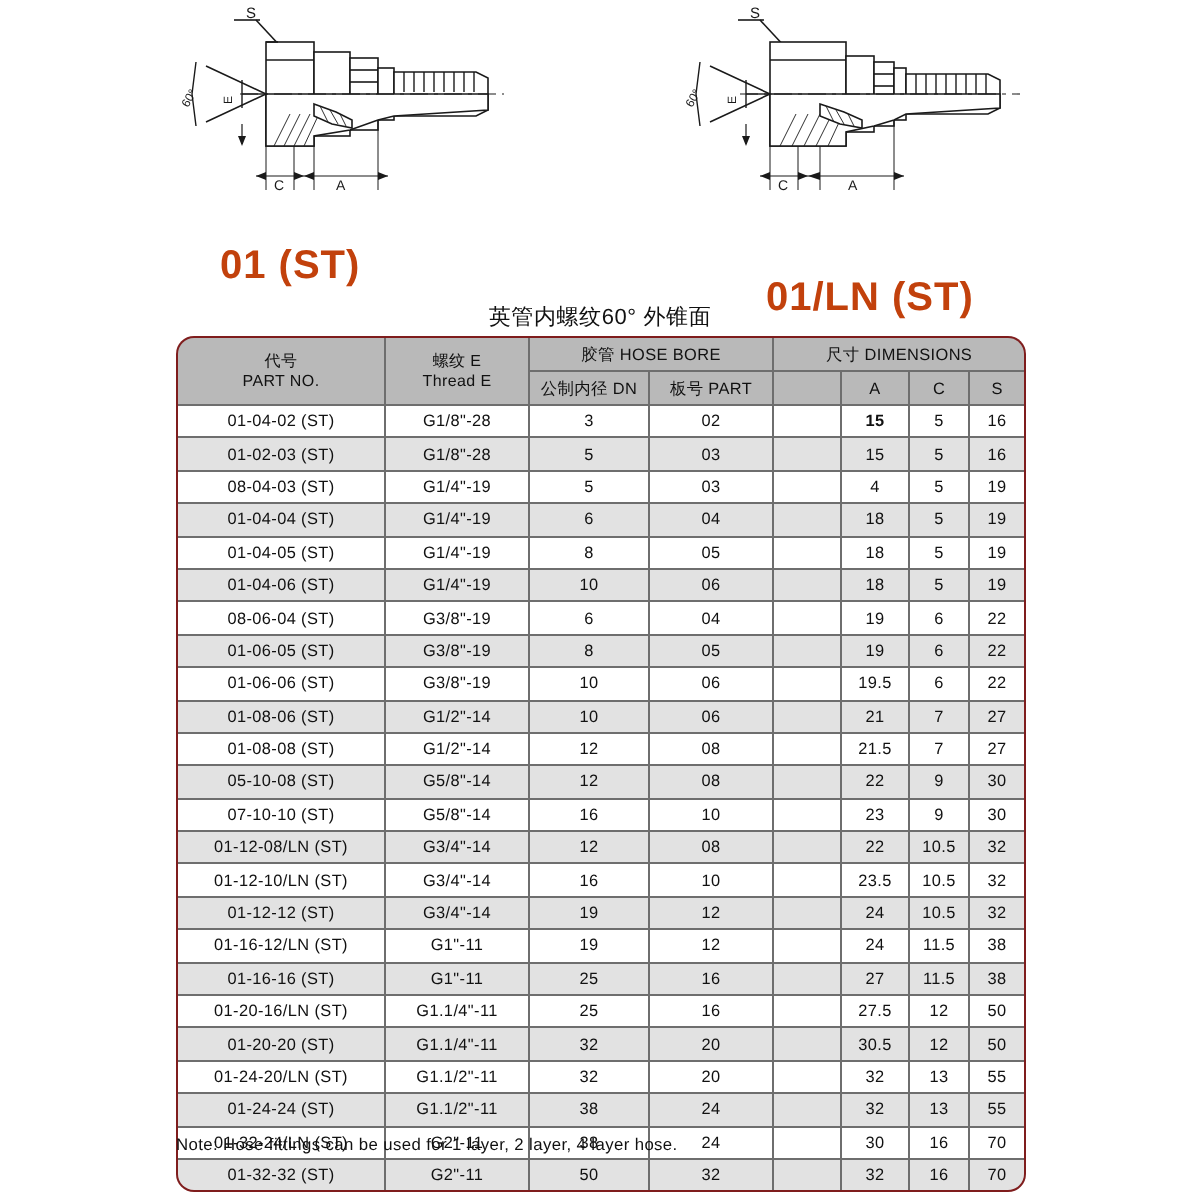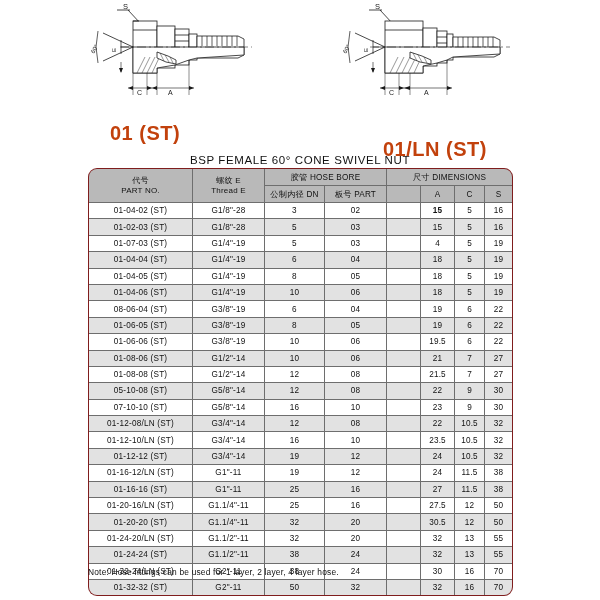--- a/index.html
+++ b/index.html
@@ -287,20 +287,21 @@
     <text x="124" y="95" font-size="7" font-family="Liberation Sans, sans-serif" fill="#1a1a1a">A</text>
   </svg>
 </div>
 
 <div class="part-labels">
   <div class="part-label" id="part-label-left">01  (ST)</div>
   <div class="part-label" id="part-label-right">01/LN (ST)</div>
 </div>
 
 <div class="title-block">
+  <div class="title-cn">英管内螺纹60°  外锥面</div>
   <div class="title-en">BSP FEMALE 60°  CONE SWIVEL NUT</div>
 </div>
 
 <div class="table-wrap">
   <table class="spec">
     <colgroup>
       <col class="c-part">
         <col class="c-thread">
         <col class="c-dn">
         <col class="c-dash">
@@ -346,21 +347,21 @@
           <td class="partno">01-02-03  (ST)</td>
           <td class="thread">G1/8"-28</td>
           <td>5</td>
           <td>03</td>
           <td class="blank"></td>
           <td>15</td>
           <td>5</td>
           <td>16</td>
         </tr>
         <tr>
-          <td class="partno">01-07-03  (ST)</td>
+          <td class="partno">08-04-03  (ST)</td>
           <td class="thread">G1/4"-19</td>
           <td>5</td>
           <td>03</td>
           <td class="blank"></td>
           <td>4</td>
           <td>5</td>
           <td>19</td>
         </tr>
         <tr>
           <td class="partno">01-04-04  (ST)</td>

